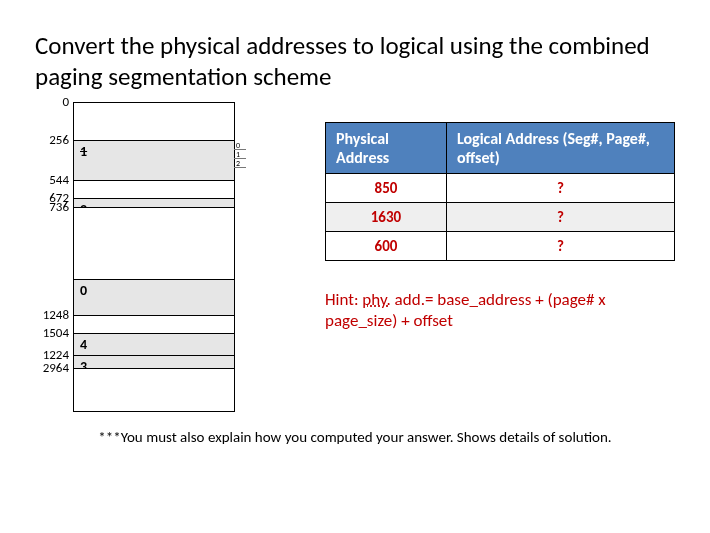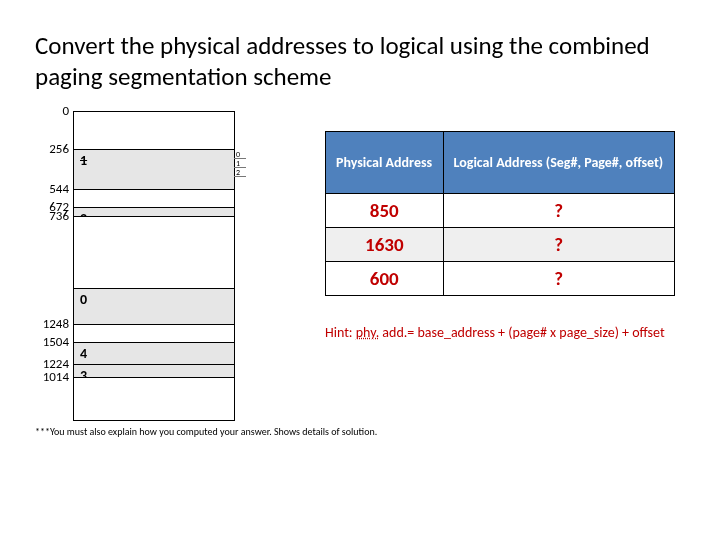--- a/index.html
+++ b/index.html
@@ -8,21 +8,21 @@
     font-family: Calibri, Arial, sans-serif;
     width: 710px;
     height: 533px;
     box-sizing: border-box;
     background: #fff;
     color: #000;
   }
   .title {
     font-size: 25px;
     line-height: 1.25;
-    margin-bottom: 12px;
+    margin-bottom: 3px;
   }
   .content-row {
     display: flex;
     align-items: flex-start;
   }
   .memory-area {
     display: flex;
     align-items: flex-start;
     width: 250px;
   }
@@ -69,65 +69,66 @@
     flex: 1;
   }
   table.addr {
     border-collapse: collapse;
     width: 100%;
     margin-top: 26px;
   }
   table.addr th {
     background: #4f81bd;
     color: #fff;
-    font-size: 14px;
+    font-size: 16px;
     text-align: left;
-    padding: 22px 10px;
+    padding: 6px 10px;
     border: 1px solid #000;
     font-weight: bold;
   }
   table.addr td {
     border: 1px solid #000;
     padding: 5px 10px;
     text-align: center;
-    font-size: 19px;
+    font-size: 15px;
     font-weight: bold;
     color: #c00000;
   }
   table.addr tr:nth-child(even) td { background: #efefef; }
   table.addr tr:nth-child(odd) td { background: #fff; }
   .hint {
     color: #c00000;
-    font-size: 14px;
+    font-size: 17px;
     margin-top: 28px;
   }
   .hint .u { text-decoration: underline dotted; }
   .footer {
-    margin-top: 4px;
-    font-size: 10px;
+    margin-top: 16px;
+    font-size: 15px;
+    text-align: center;
   }
 </style>
 </head>
 <body>
 
 <div class="title">Convert the physical addresses to logical using the combined paging segmentation scheme</div>
 
 <div class="content-row">
 
   <div class="memory-area">
     <div class="addr-col" id="addr-col" style="position: relative; height: 314px;">
         <div class="addr-label" style="position: absolute; right: 4px; top: -1px;">0</div>
         <div class="addr-label" style="position: absolute; right: 4px; top: 37px; margin-left: 8px;">256</div>
         <div class="addr-label" style="position: absolute; right: 4px; top: 77px;">544</div>
         <div class="addr-label" style="position: absolute; right: 4px; top: 95px;">672</div>
         <div class="addr-label" style="position: absolute; right: 4px; top: 104px;">736</div>
         <div class="addr-label" style="position: absolute; right: 4px; top: 212px;">1248</div>
         <div class="addr-label" style="position: absolute; right: 4px; top: 230px;">1504</div>
         <div class="addr-label" style="position: absolute; right: 4px; top: 252px;">1224</div>
-        <div class="addr-label" style="position: absolute; right: 4px; top: 265px;">1014</div>
+        <div class="addr-label" style="position: absolute; right: 4px; top: 265px;">2964</div>
       </div>
     <div class="mem-col" id="mem-col">
         <div class="block white" style="height: 38px;"></div>
         <div class="block gray" style="height: 40px;">
           <span class="seg strike">1</span>
           <div class="page-marks">
             <div>0</div>
             <div>1</div>
             <div>2</div>
           </div>

